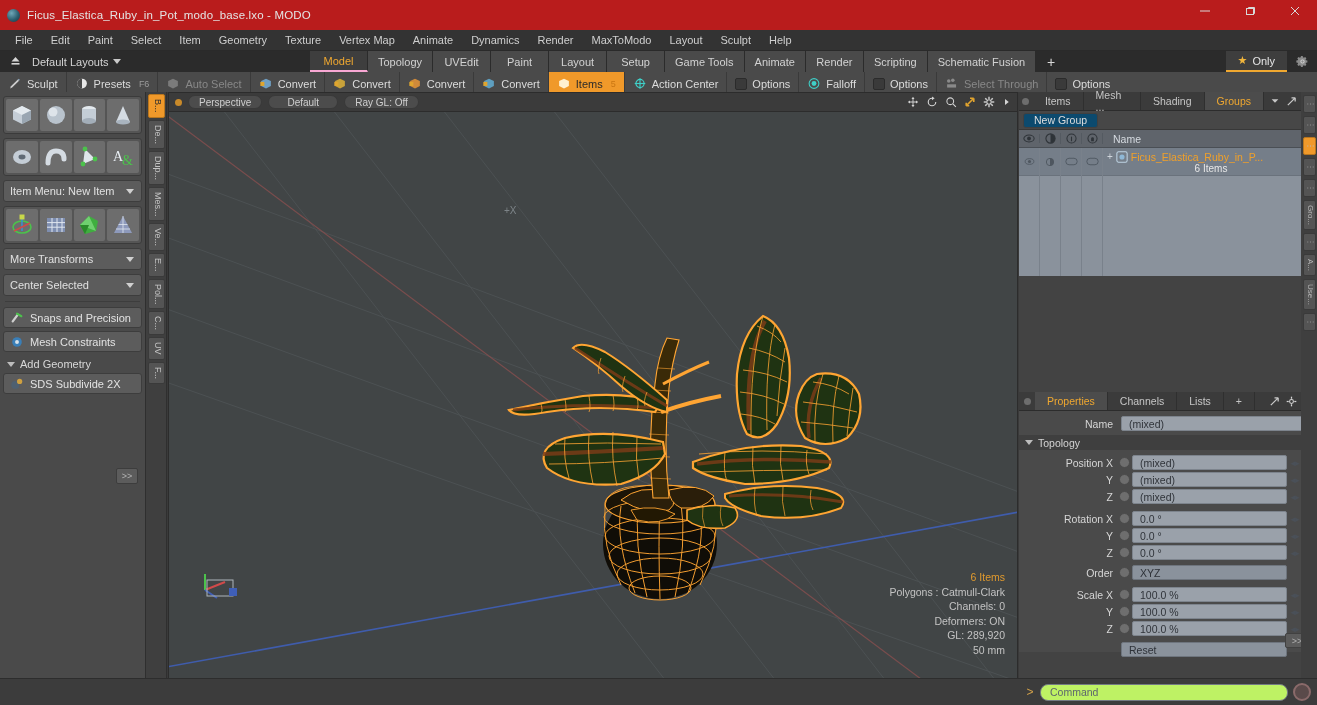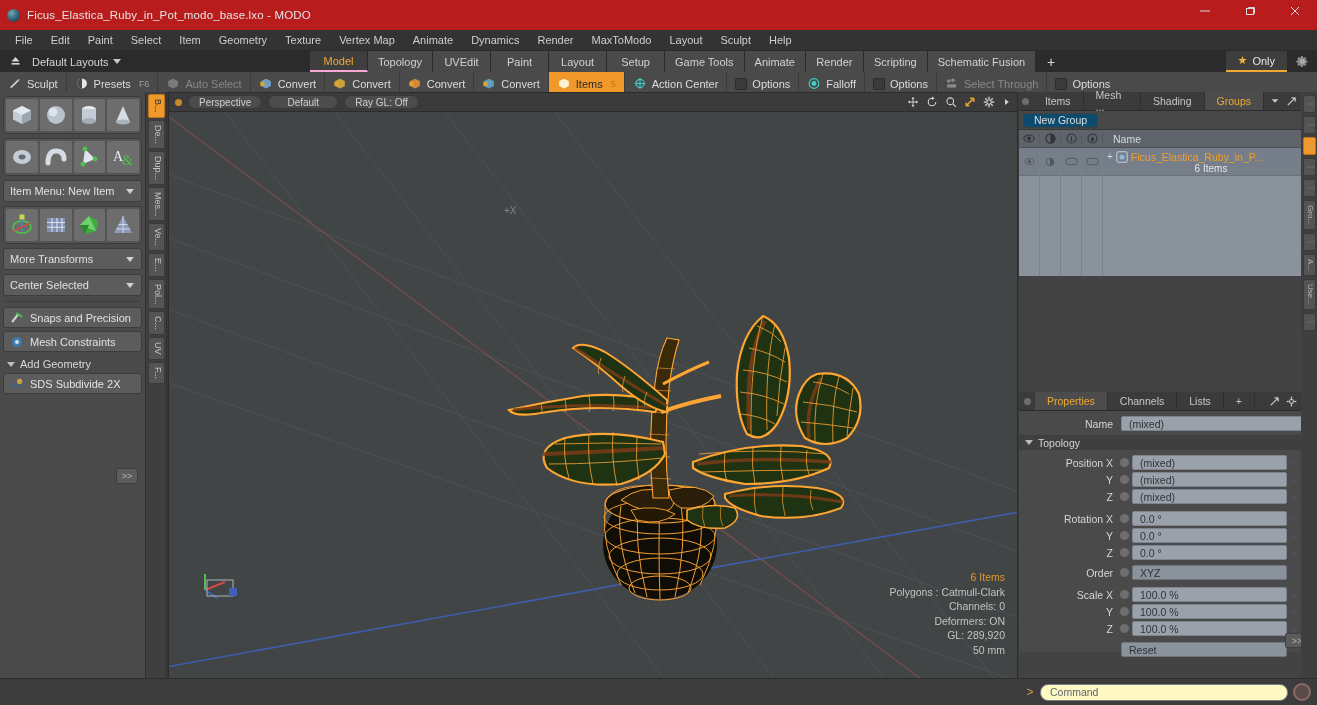--- a/index.html
+++ b/index.html
@@ -186,21 +186,21 @@
   .vtabs-right { position:absolute; right:0; top:0; width:16px; height:613px; background:#3f3f3f; padding-top:3px;}
   .vtr { width:13px;margin:0 auto 3px;background:#545454;border:1px solid #3a3a3a;border-radius:2px;
          writing-mode:vertical-rl; font-size:8px;color:#b8b8b8;padding:4px 0;text-align:center;overflow:hidden;}
   .vtr.active { background:#f0992a; border-color:#b9761e; }
   .vtr.dots { color:#8d8d8d; }
 
   
   .cmdbar { position:absolute; left:1019px; top:678px; width:298px; height:27px; background:#3c3c3c;
             display:flex; align-items:center; gap:5px; padding:0 6px; border-top:1px solid #2d2d2d; }
   .cmd-gt { color:#d1a04a; font-size:12px; width:10px; text-align:center;}
-  .cmd-input { flex:1; height:17px; background:#fef9c3; border:1px solid #737a83; border-radius:8px;
+  .cmd-input { flex:1; height:17px; background:#bef264; border:1px solid #737a83; border-radius:8px;
                padding-left:9px; font-size:10.5px; color:#3a3f45; display:flex;align-items:center; }
   .cmd-rec { width:18px;height:18px;border-radius:50%;background:#5a4a4a;border:2px solid #8a6a6a; flex:none;}
   .bottomstrip { position:absolute; left:0; top:678px; width:1019px; height:27px; background:#3c3c3c; border-top:1px solid #2d2d2d;}
 </style>
 </head>
 <body>
 
 <div class="app">
 
   <div class="titlebar">

